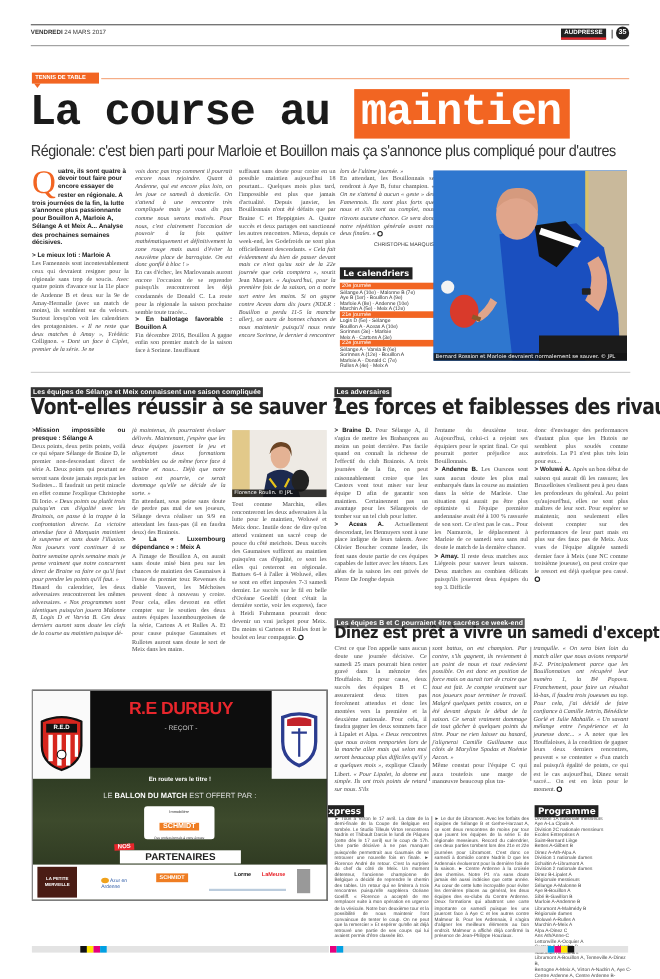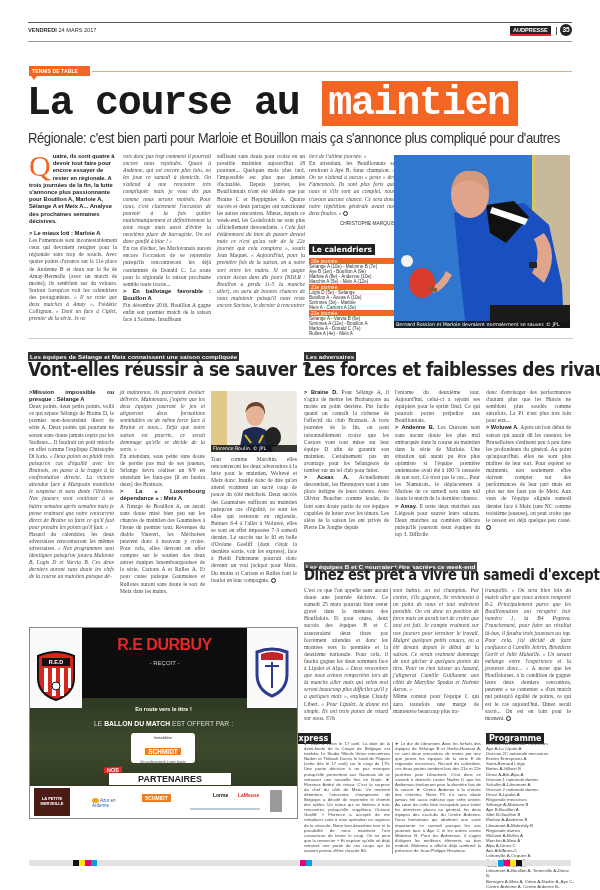--- a/index.html
+++ b/index.html
@@ -268,21 +268,21 @@
     <span>LE </span><b style="color:#fff;">BALLON DU MATCH</b><span> EST OFFERT PAR :</span>
   </div>
 
   <div class="abs" style="left:101px;top:105px;width:64px;height:30px;background:#fff;border-radius:3px;text-align:center;">
     <div class="sans" style="font-size:3.5px;color:#333;margin-top:3px;">Immobilière</div>
     <div class="sans" style="display:inline-block;background:#ef7d22;color:#fff;font-size:6.5px;font-weight:bold;padding:0 3px;margin-top:1px;">SCHMIDT</div>
     <div class="sans it" style="font-size:3px;color:#333;margin-top:2px;">Des professionnels à votre écoute</div>
   </div>
 
   <div class="abs sans" style="left:74px;top:139px;background:#e8262c;color:#fff;font-size:5.5px;font-weight:bold;padding:0 3px;transform:rotate(-3deg);">NOS</div>
-  <div class="abs sans" style="left:79px;top:145px;width:122px;background:#fff;color:#222;font-size:9px;font-weight:bold;text-align:center;padding:1px 0;">PARTENAIRES</div>
+  <div class="abs sans" style="left:79px;top:145px;width:110px;background:#fff;color:#222;font-size:9px;font-weight:bold;text-align:center;padding:1px 0;">PARTENAIRES</div>
   <div class="abs" style="left:0;right:0;top:158px;bottom:0;background:#fff;">
     <div class="abs sans" style="left:4px;top:2px;width:36px;height:28px;background:#4a1c14;color:#fff;font-size:4px;font-weight:bold;text-align:center;line-height:5px;padding-top:8px;box-sizing:border-box;">LA PETITE MERVEILLE</div>
     <div class="abs sans" style="left:62px;top:12px;color:#2957a4;font-size:4.5px;line-height:5px;width:34px;">
       <span style="display:inline-block;width:7px;height:5px;border-radius:50%;background:#f0a21c;vertical-align:middle;"></span>
       <span>Azur en Ardenne</span>
     </div>
     <div class="abs sans" style="left:112px;top:8px;background:#ef7d22;color:#fff;font-size:5px;font-weight:bold;padding:1px 3px;">SCHMIDT</div>
     <div class="abs sans" style="left:183px;top:6px;color:#111;font-size:5px;font-weight:bold;">Lorme</div>
     <div class="abs sans" style="left:208px;top:6px;color:#e8262c;font-size:5px;font-weight:bold;">LaMeuse</div>
     <div class="abs" style="left:240px;top:4px;width:12px;height:22px;background:#999;"></div>

